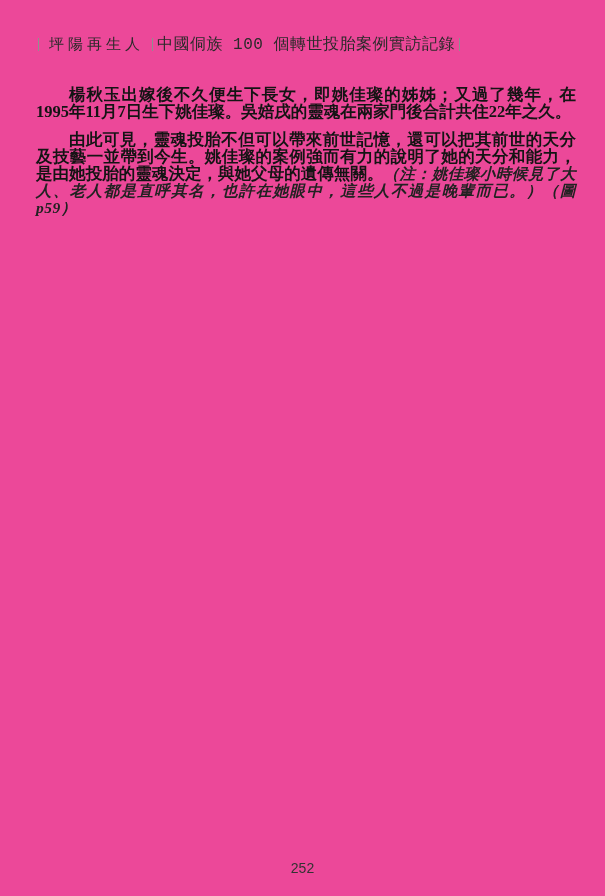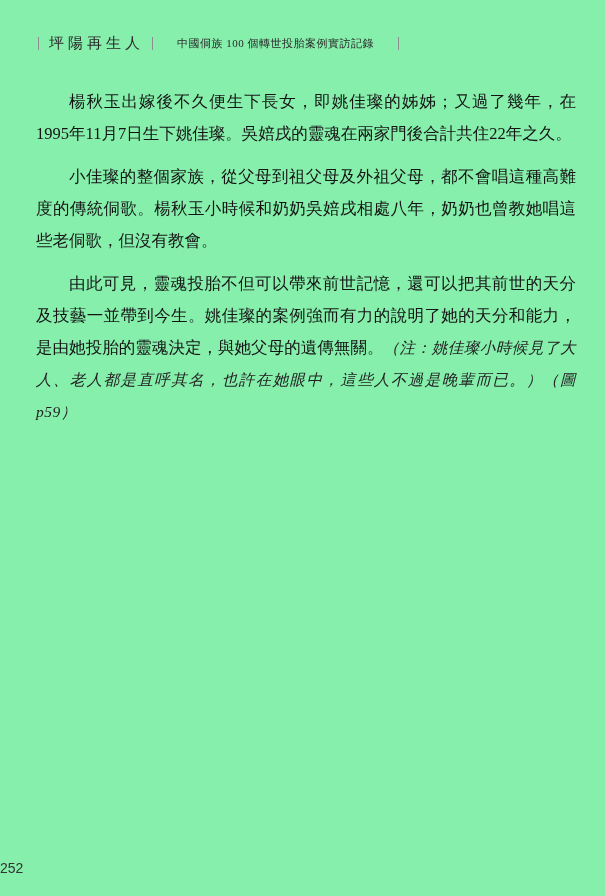--- a/index.html
+++ b/index.html
@@ -11,21 +11,21 @@
     width: 605px;
     height: 896px;
     overflow: hidden;
     position: relative;
     font-family: "Liberation Serif", "DejaVu Serif", serif;
     color: #1c1c1c;
   }
   .page {
     position: absolute;
     inset: 0;
-    background: #86efac;
+    background: #ec4899;
   }
   
   .running-header {
     position: absolute;
     top: 34px;
     left: 38px;
     display: flex;
     align-items: center;
     white-space: nowrap;
   }
@@ -37,75 +37,75 @@
   }
   .book-title {
     font-family: "Liberation Serif", "DejaVu Serif", serif;
     font-size: 15px;
     letter-spacing: 4px;
     color: #2a2a2a;
     margin: 0 8px 0 10px;
     font-weight: 500;
   }
   .book-subtitle {
-    font-family: Liberation Serif, serif;
-    font-size: 11px;
+    font-family: Liberation Mono, monospace;
+    font-size: 16px;
     letter-spacing: 0.5px;
     color: #2a2a2a;
-    margin: 0 24px;
+    margin: 0 4px;
   }
   
   .content {
     position: absolute;
     top: 86px;
     left: 36px;
     width: 540px;
     text-align: justify;
     text-justify: inter-character;
   }
   .content p {
     margin: 0 0 11px 0;
     text-indent: 2em;
     font-size: 16.5px;
-    line-height: 32px;
+    line-height: 17px;
     color: #141414;
+    font-weight: bold;
   }
   .kai-note {
     font-style: italic;
     font-size: 15.5px;
     letter-spacing: 0.5px;
     color: #222;
     margin-top: 43px;
   }
   
   .page-number {
     position: absolute;
     bottom: 20px;
     left: 0;
     width: 100%;
-    text-align: left;
+    text-align: center;
     font-family: "Liberation Sans", "DejaVu Sans", sans-serif;
     font-size: 14px;
     color: #333;
   }
 </style>
 </head>
 <body>
 
 <div class="page">
 
   <div class="running-header">
     <span class="header-divider"></span>
     <span class="book-title">坪陽再生人</span>
     <span class="header-divider"></span>
     <span class="book-subtitle">中國侗族 100 個轉世投胎案例實訪記錄</span>
     <span class="header-divider"></span>
   </div>
 
   <div class="content">
     <p>楊秋玉出嫁後不久便生下長女，即姚佳璨的姊姊；又過了幾年，在1995年11月7日生下姚佳璨。吳婄戌的靈魂在兩家門後合計共住22年之久。</p>
-    <p>小佳璨的整個家族，從父母到祖父母及外祖父母，都不會唱這種高難度的傳統侗歌。楊秋玉小時候和奶奶吳婄戌相處八年，奶奶也曾教她唱這些老侗歌，但沒有教會。</p>
     <p><span>由此可見，靈魂投胎不但可以帶來前世記憶，還可以把其前世的天分及技藝一並帶到今生。姚佳璨的案例強而有力的說明了她的天分和能力，是由她投胎的靈魂決定，與她父母的遺傳無關。</span><span class="kai-note">（注：姚佳璨小時候見了大人、老人都是直呼其名，也許在她眼中，這些人不過是晚輩而已。）</span><span class="kai-note">（圖p59）</span></p>
   </div>
 
   <div class="page-number">252</div>
 
 </div>
 
 </body></html>

